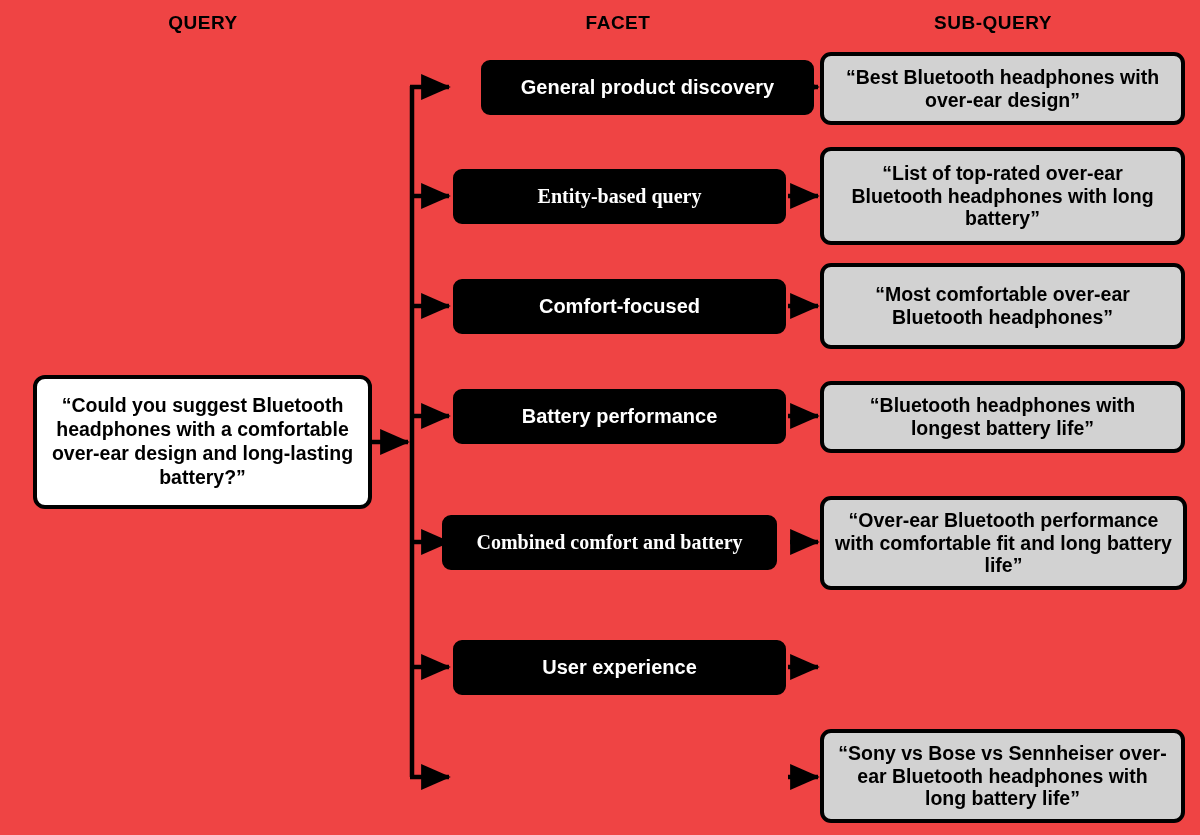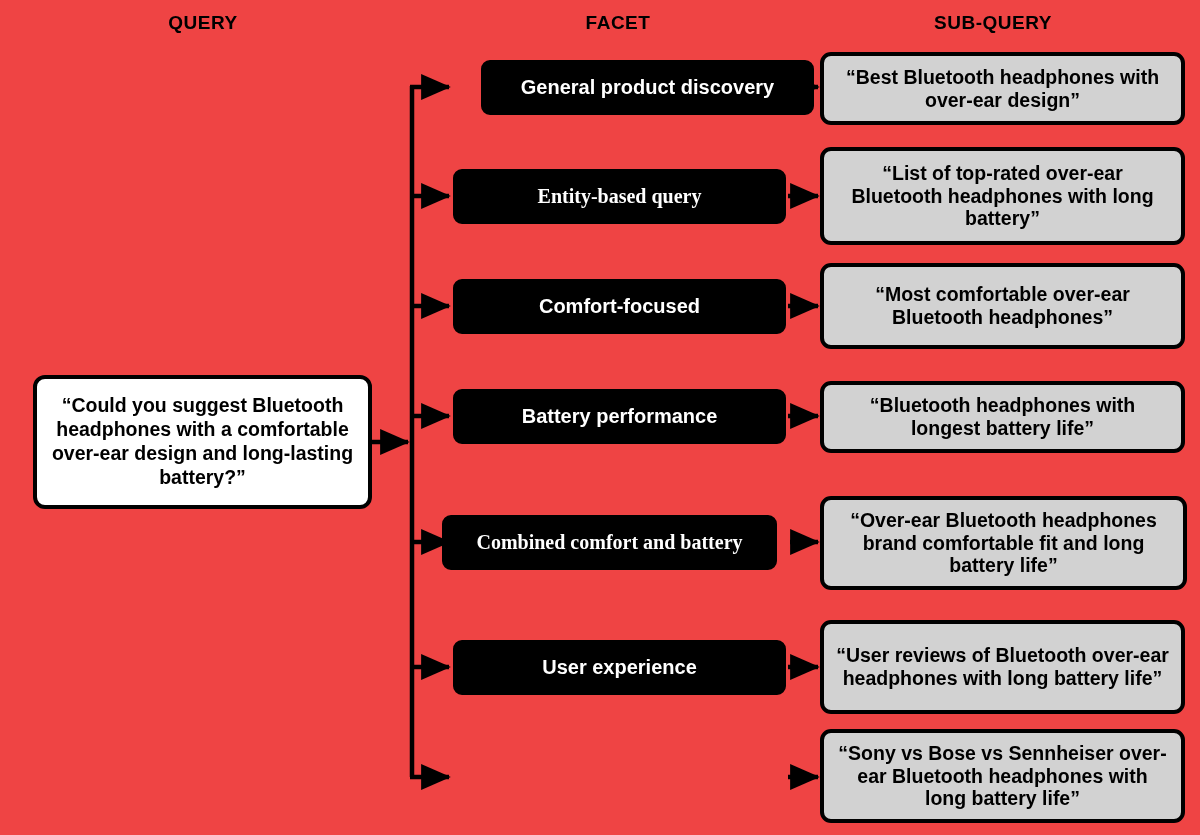--- a/index.html
+++ b/index.html
@@ -164,27 +164,24 @@
     <span class="txt">Battery performance</span>
   </div>
   <div class="subquery-box" style="left:820px; top:381px; width:365px; height:72px;">
     <span class="txt">“Bluetooth headphones with longest battery life”</span>
   </div>
 
   <div class="facet-box" style="left:442px; top:515px; width:335px; height:55px;font-family:Liberation Serif, serif;">
     <span class="txt">Combined comfort and battery</span>
   </div>
   <div class="subquery-box" style="left:820px; top:496px; width:367px; height:94px;">
-    <span class="txt">“Over-ear Bluetooth headphones brand comfortable fit and long battery life”</span>
+    <span class="txt">“Over-ear Bluetooth performance with comfortable fit and long battery life”</span>
   </div>
 
   <div class="facet-box" style="left:453px; top:640px; width:333px; height:55px;">
     <span class="txt">User experience</span>
-  </div>
-  <div class="subquery-box" style="left:820px; top:620px; width:365px; height:94px;">
-    <span class="txt">“User reviews of Bluetooth over-ear headphones with long battery life”</span>
   </div>
 
   <div class="subquery-box" style="left:820px; top:729px; width:365px; height:94px;">
     <span class="txt">“Sony vs Bose vs Sennheiser over-ear Bluetooth headphones with long battery life”</span>
   </div>
 
 </div>
 
 </body></html>

